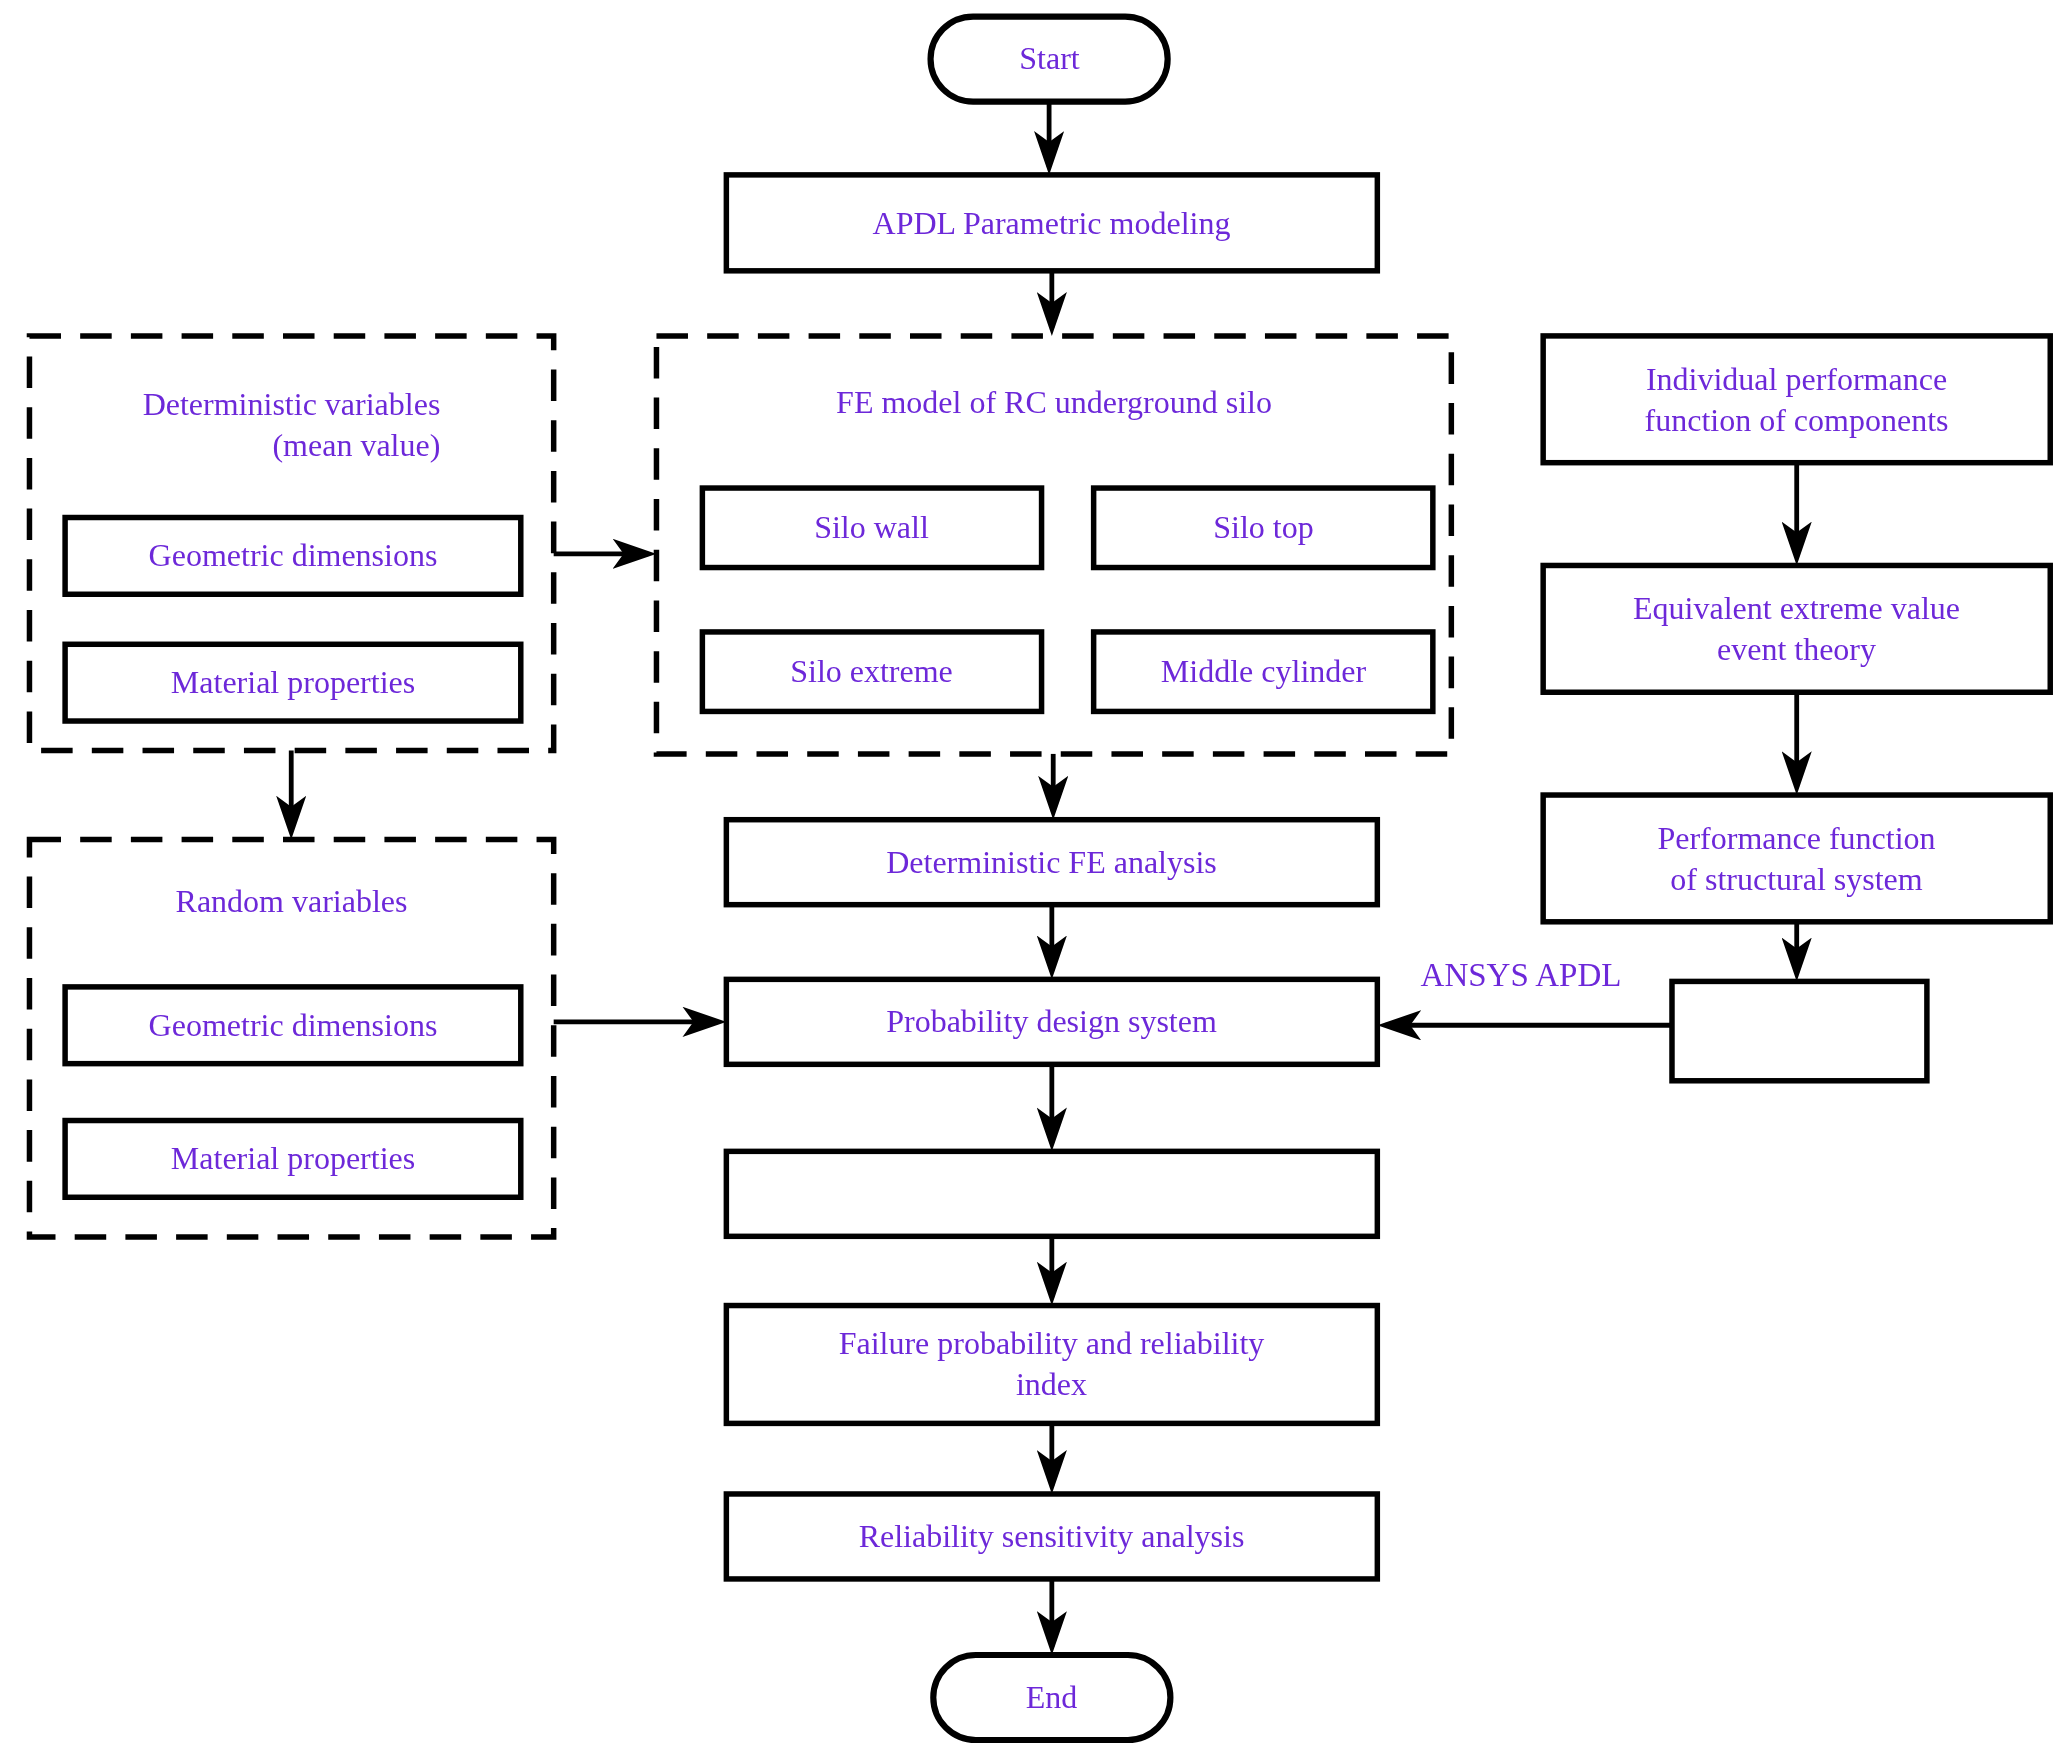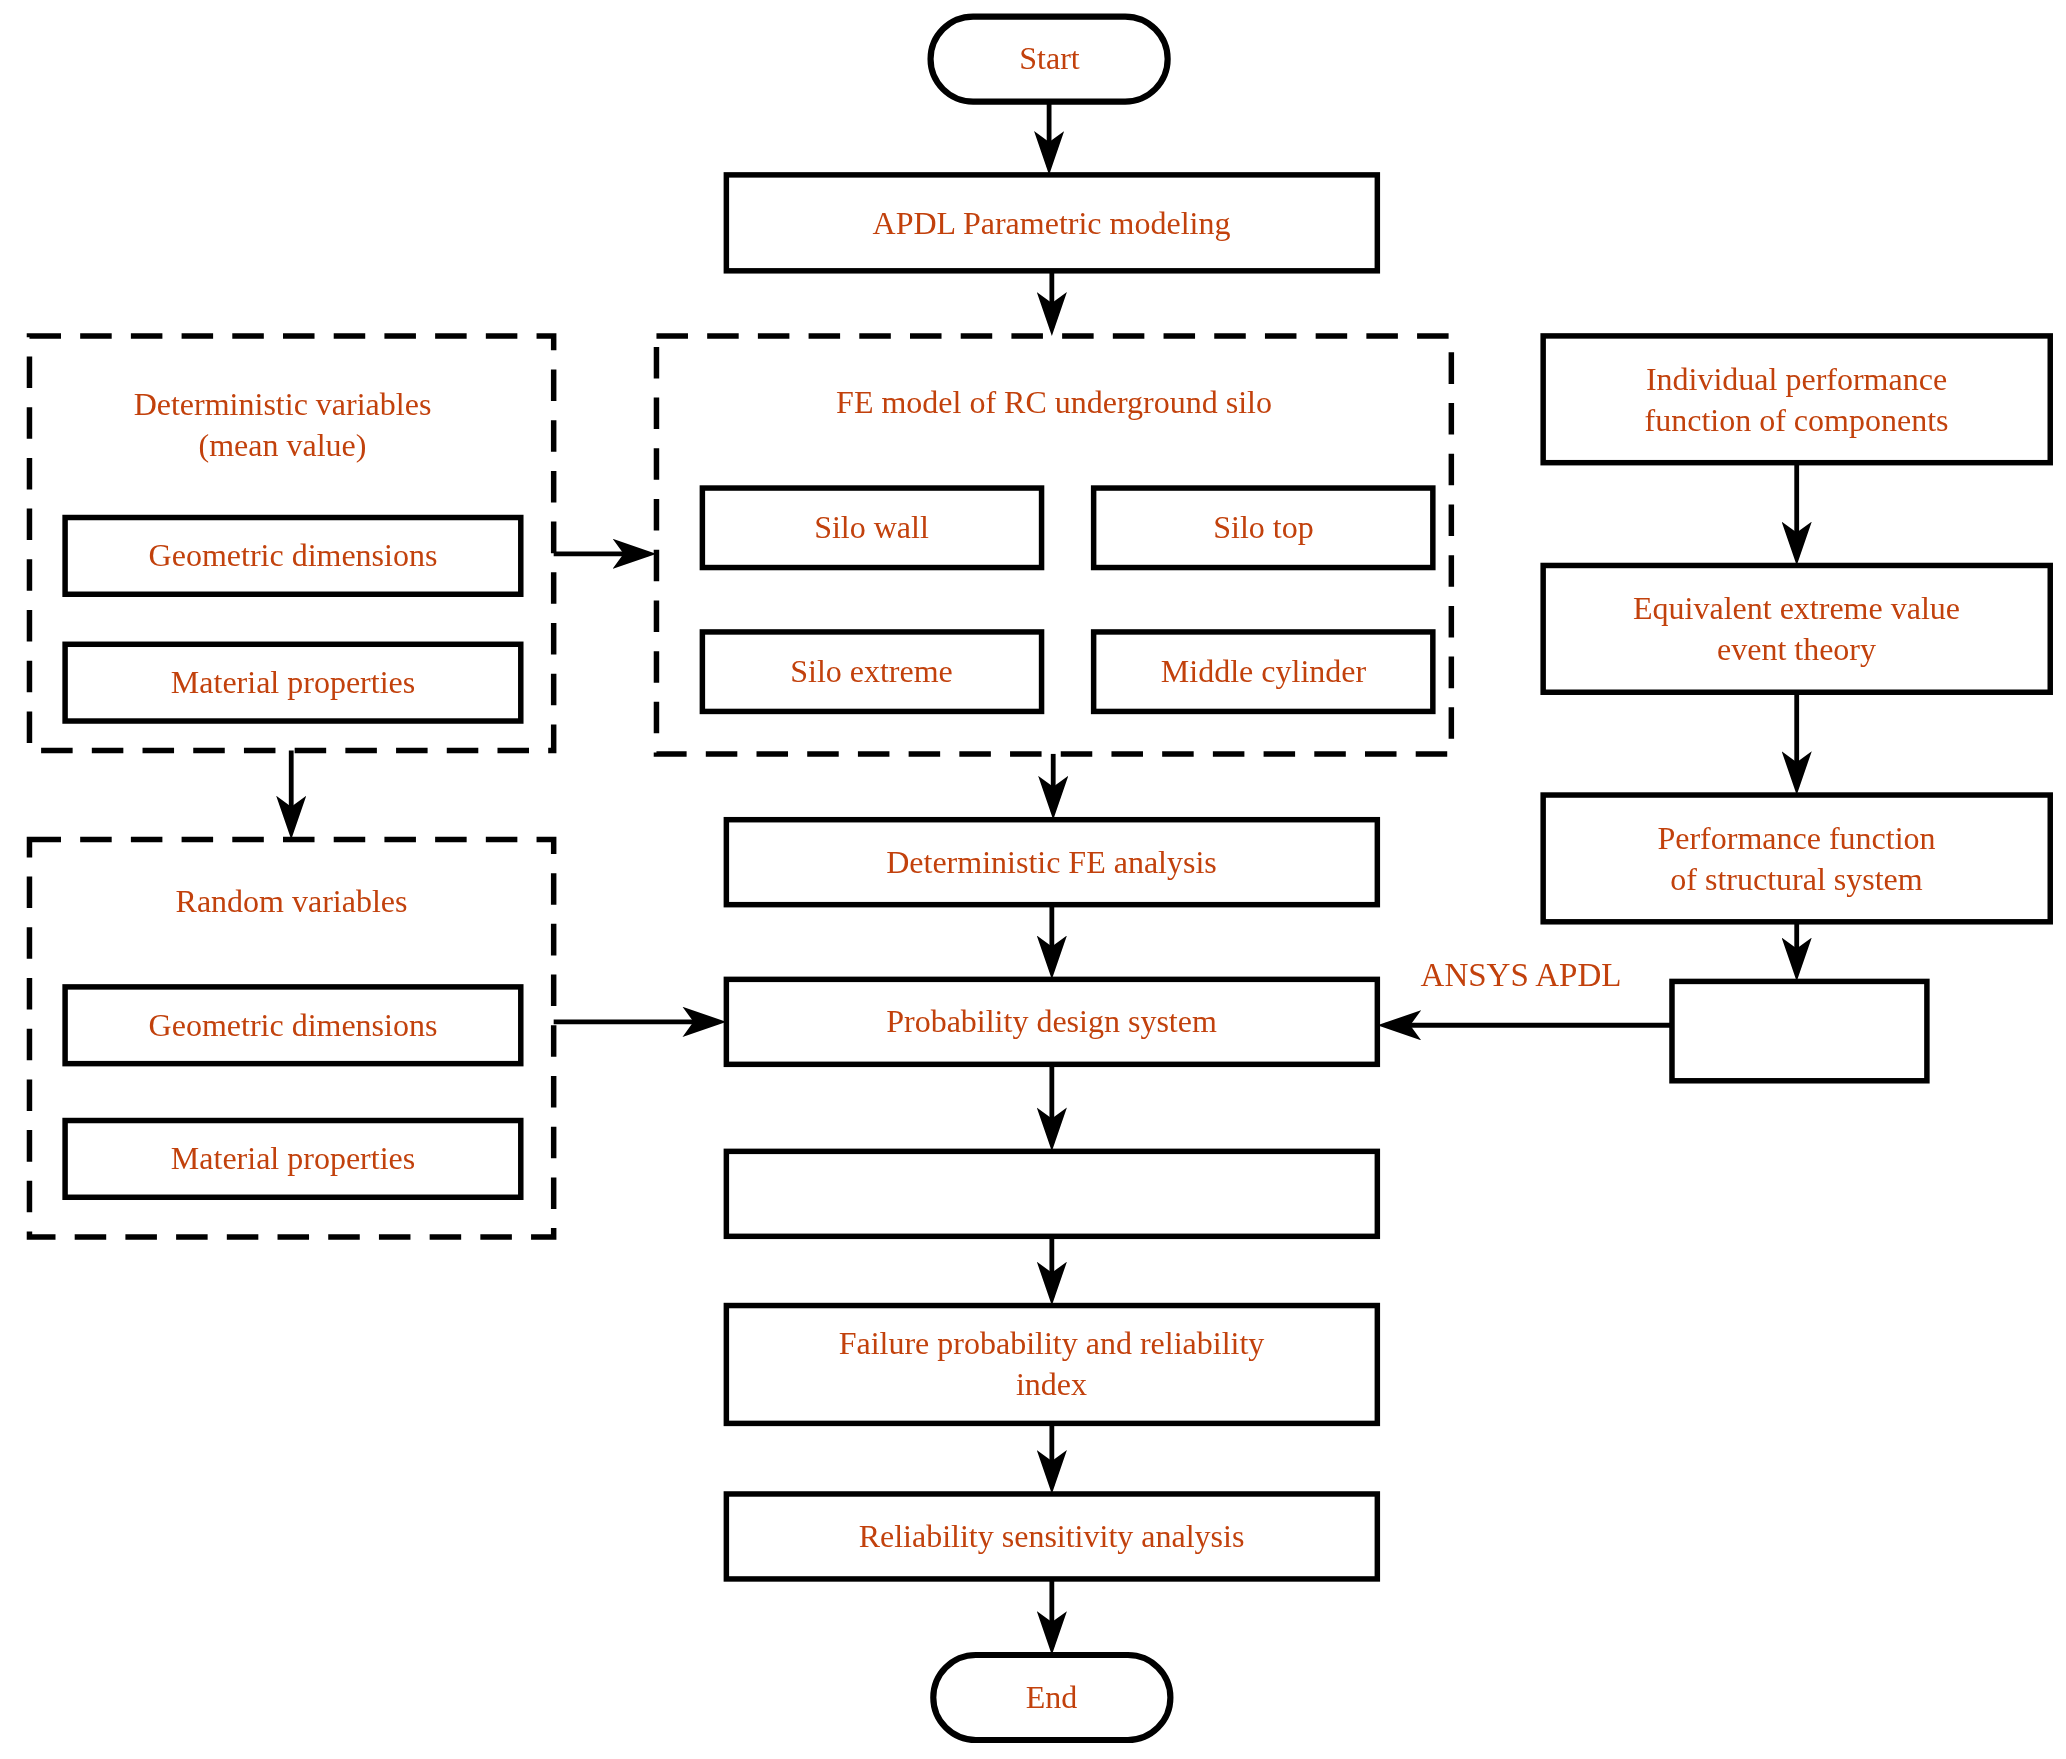--- a/index.html
+++ b/index.html
@@ -10,40 +10,40 @@
     font-family:"Liberation Serif","DejaVu Serif",serif;
     color:#000;
   }
   #wires{position:absolute;left:0;top:0;width:2066px;height:1760px;}
   .node{
     position:absolute;
     display:flex;align-items:center;justify-content:center;
     text-align:center;
     font-size:32px;line-height:1.28;
     white-space:pre-line;
-    color:#c2410c;
+    color:#6d28d9;
   }
   .label-lg{font-size:33px;}
   
   #n-start            {left:931px;top:16.4px;  width:237px;height:85px;}
   #n-ansys            {left:726px;top:175px; width:651px;height:96px;}
   #n-det-fe           {left:726px;top:820px;width:651px;height:85px;}
   #n-prob             {left:726px;top:979px;width:651px;height:85px;}
   #n-stoch            {left:726px;top:1151px;width:651px;height:85px;}
   #n-fail             {left:726px;top:1305px;width:651px;height:118px;}
   #n-rel              {left:726px;top:1494px;width:651px;height:85px;}
   #n-end              {left:933px;top:1655px;width:237px;height:85px;}
   
   #n-fe-title         {left:670px; top:370px; width:768px;height:65px;}
   #n-silo-wall        {left:702px;top:488px; width:339px;height:79px;}
   #n-silo-top         {left:1094px;top:488px; width:339px;height:79px;}
   #n-silo-bottom      {left:702px;top:632px; width:339px;height:79px;}
   #n-middle-cylinder  {left:1094px;top:632px; width:339px;height:79px;}
   
-  #n-det-title        {left:34px;  top:373px; width:497px;height:103px;}
+  #n-det-title        {left:43px;  top:373px; width:497px;height:103px;text-align:right;}
   #n-geo1             {left:65px;  top:517px; width:456px;height:77px;}
   #n-mat1             {left:65px;  top:644px; width:456px;height:77px;}
   #n-rand-title       {left:43px;  top:869px;width:497px;height:65px;}
   #n-geo2             {left:65px;  top:987px;width:456px;height:77px;}
   #n-mat2             {left:65px;  top:1120px;width:456px;height:77px;}
   
   #n-ind              {left:1543px;top:336px; width:507px;height:127px;}
   #n-equiv            {left:1543px;top:565px; width:507px;height:127px;}
   #n-perf             {left:1543px;top:795px;width:507px;height:127px;}
   #n-lhs              {left:1672px;top:981px;width:255px;height:99px;}

